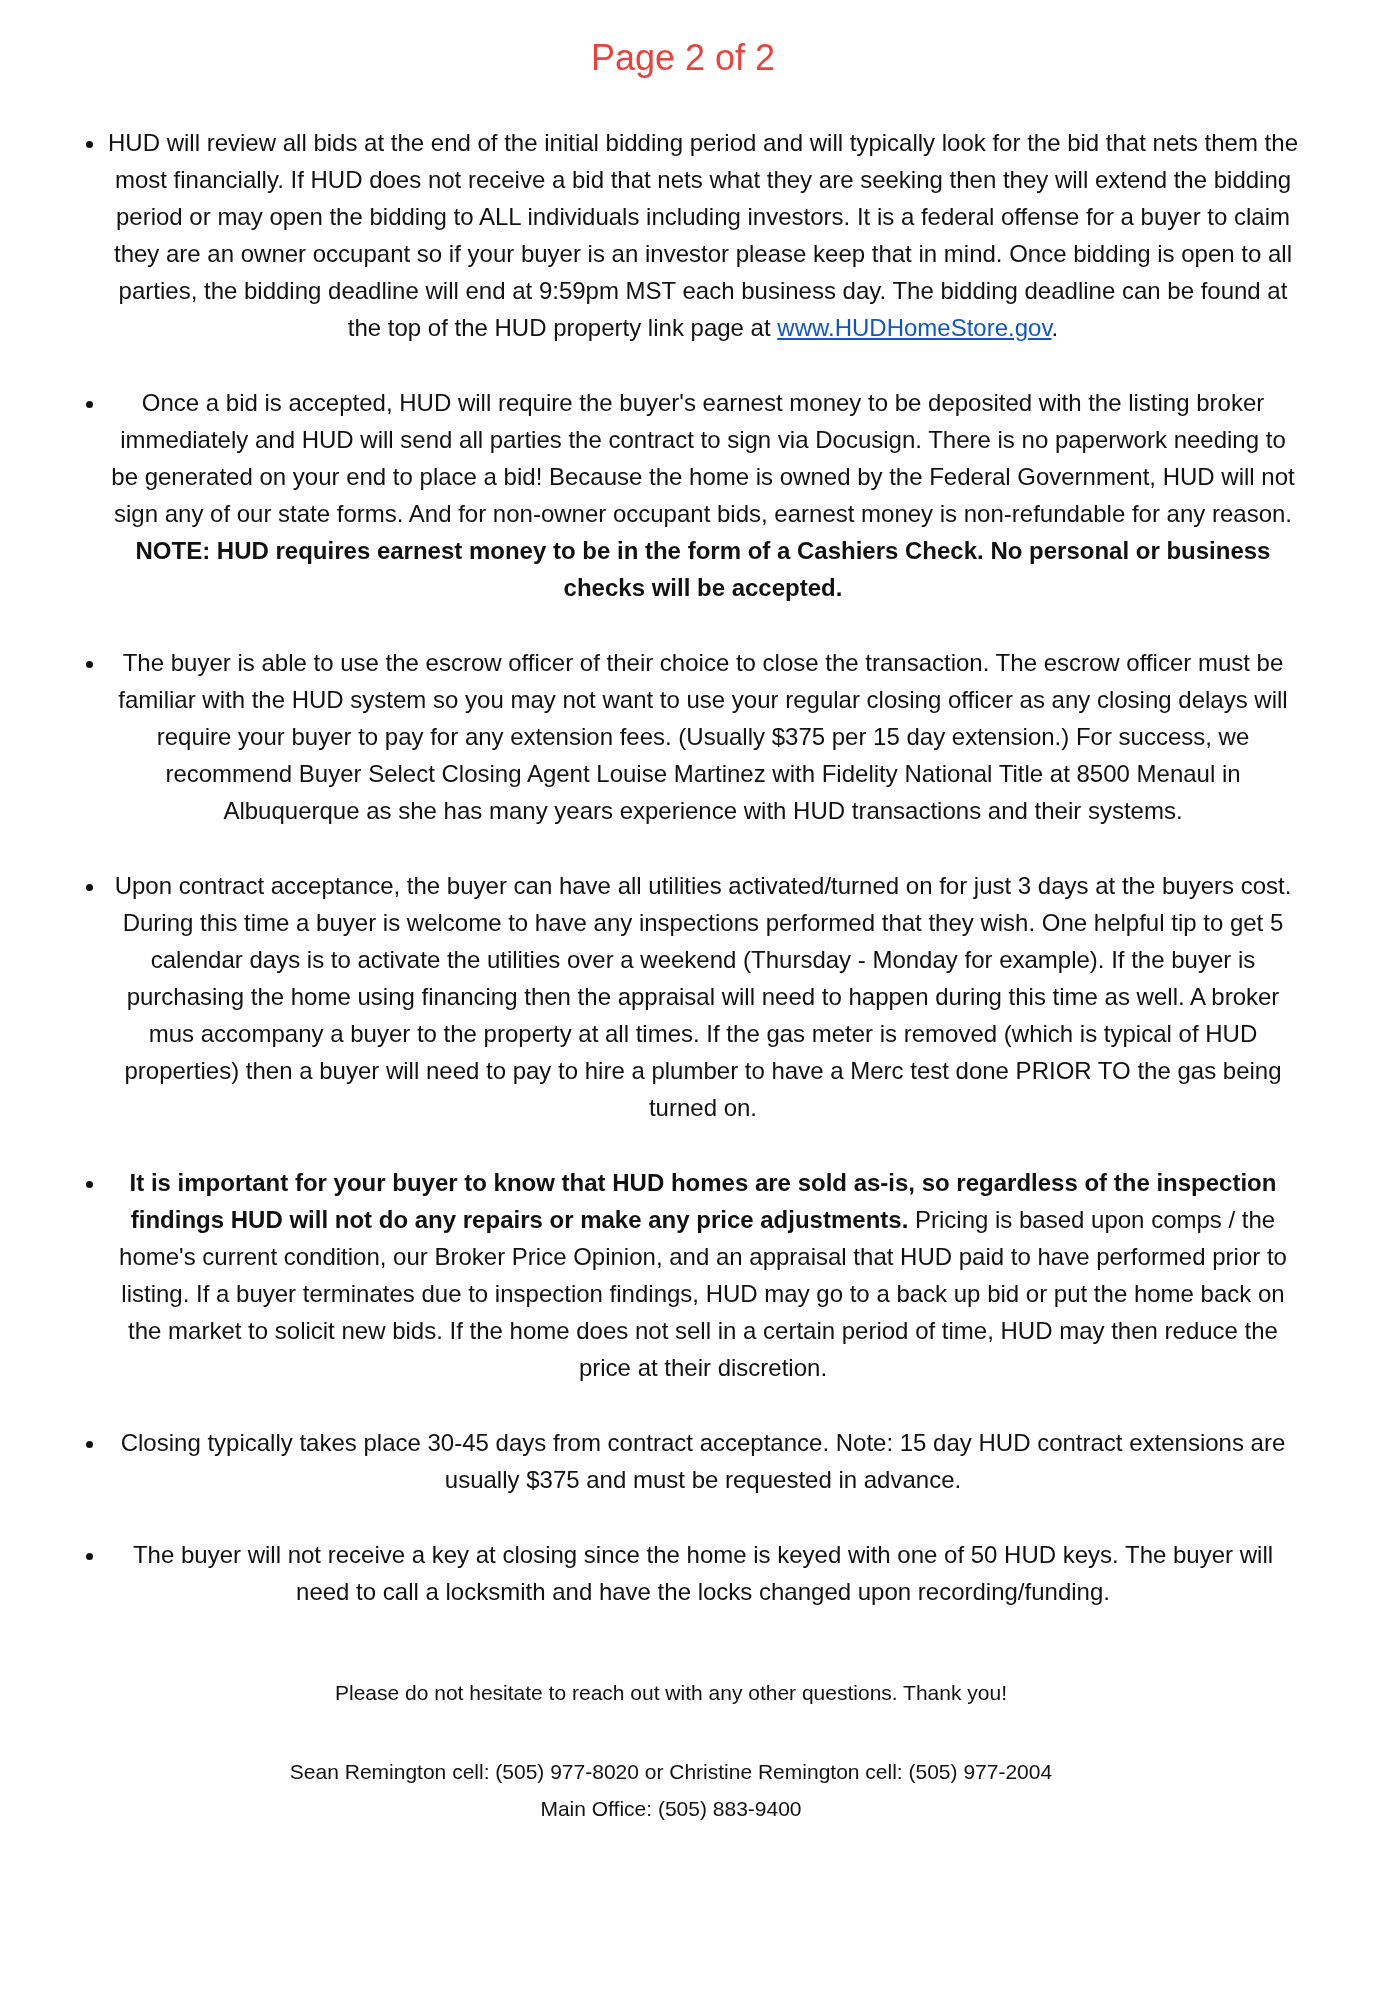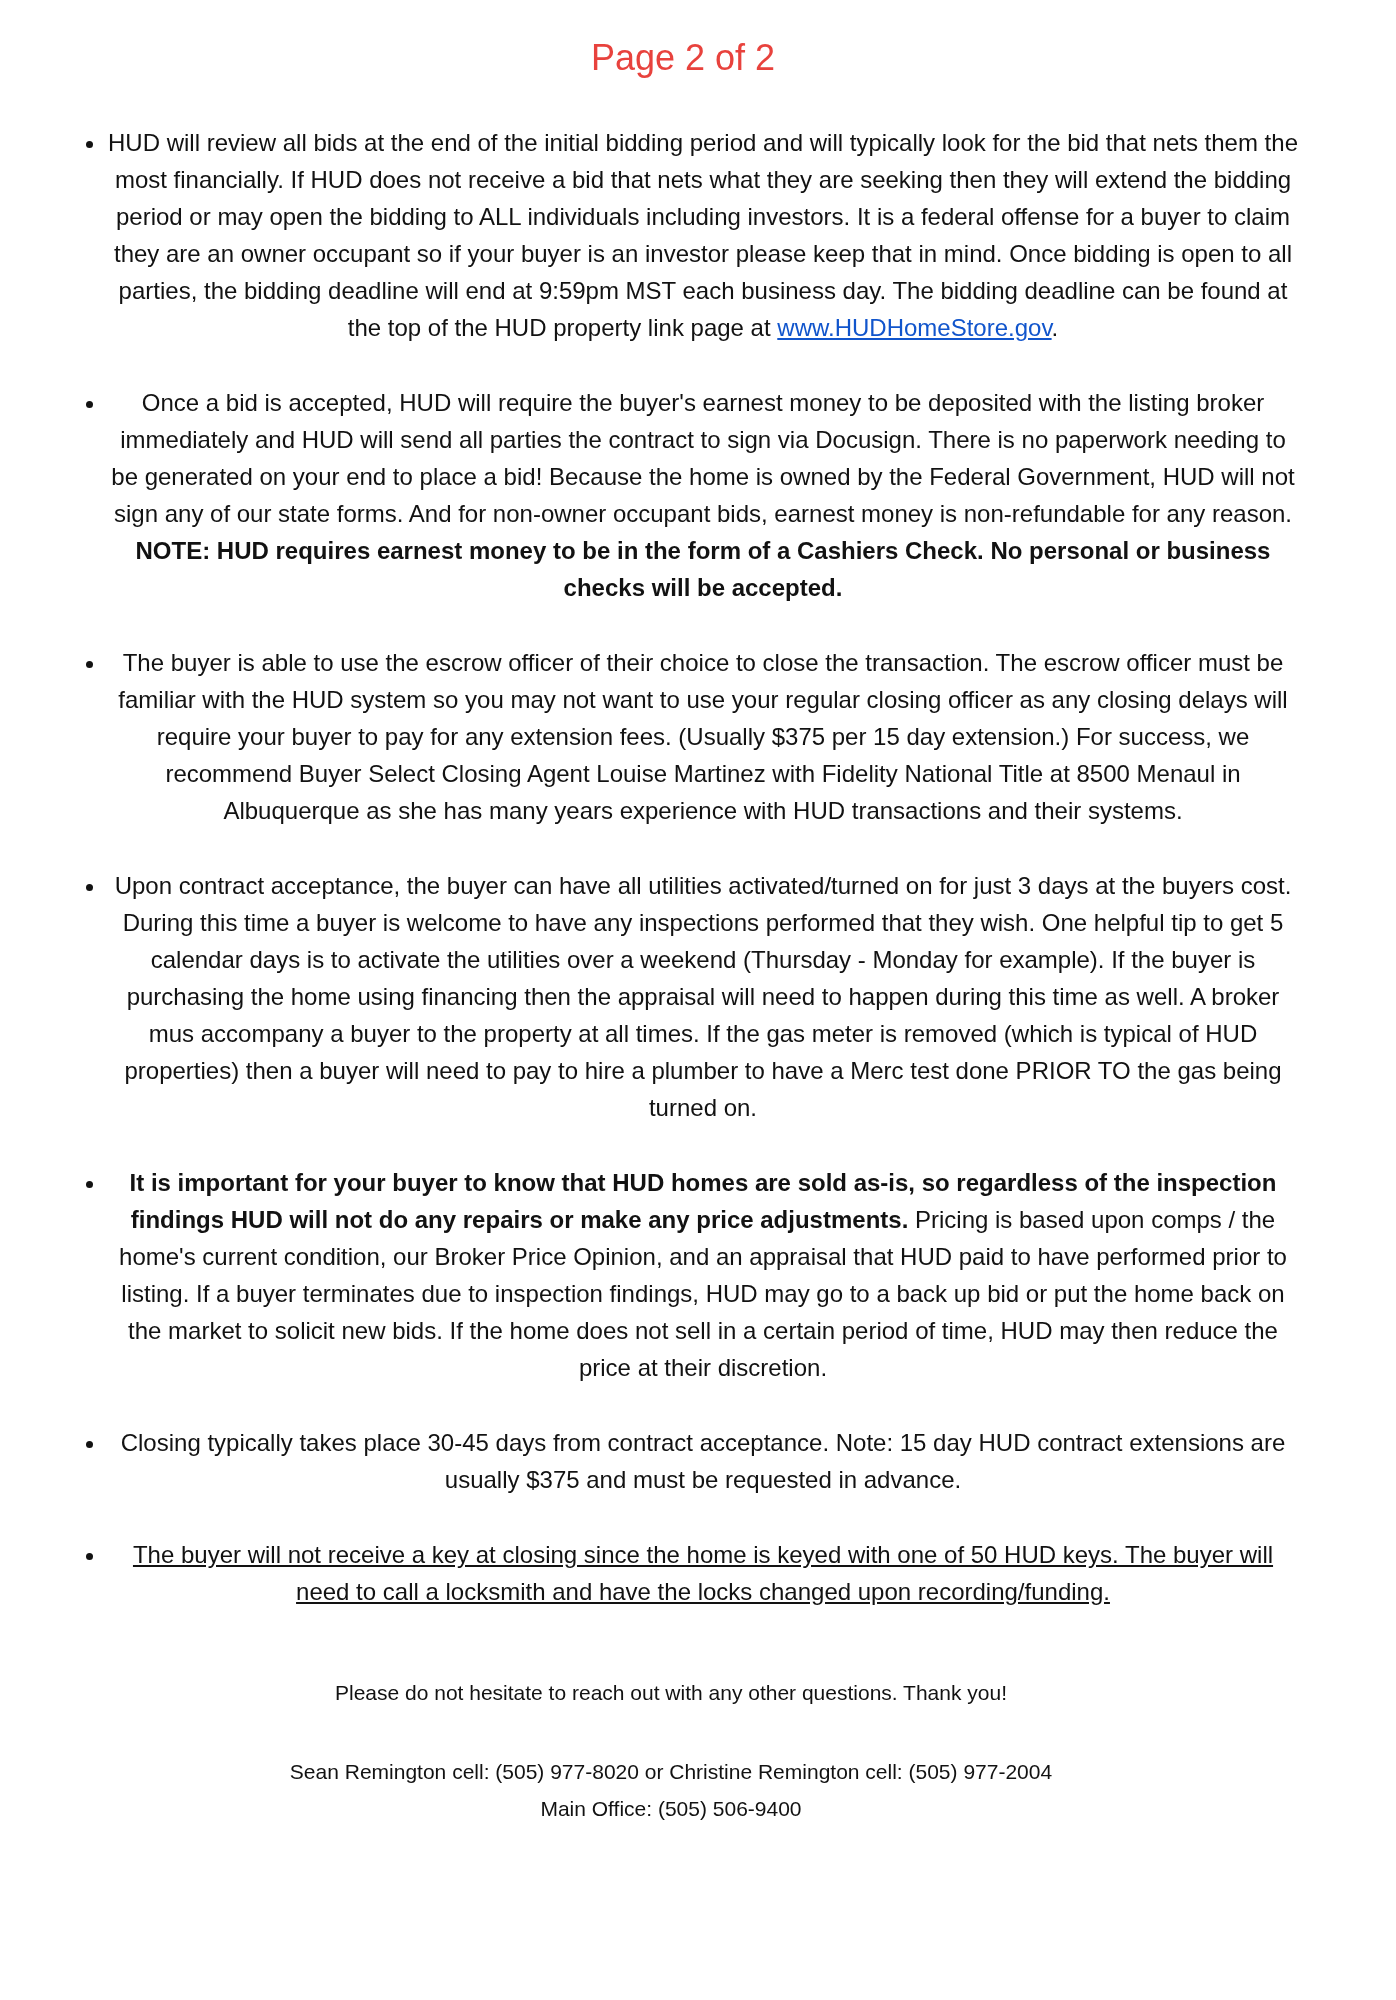--- a/index.html
+++ b/index.html
@@ -25,21 +25,21 @@
     padding-left: 4px;
     list-style: disc outside;
   }
   ul.bullets li {
     font-size: 24px;
     line-height: 37px;
     margin-bottom: 38px;
     padding-left: 0;
     text-align: center;
   }
-  ul.bullets li:last-child { margin-bottom: 14px; text-decoration: underline; }
+  ul.bullets li:last-child { margin-bottom: 14px; }
   .bold { font-weight: bold; }
   a.doc-link {
     color: #1155cc;
     text-decoration: underline;
     cursor: pointer;
   }
   .closing {
     margin-top: 64px;
     text-align: center;
     padding-right: 60px;
@@ -79,17 +79,17 @@
     </li>
     <li>
       <span class="para"><span>The buyer will not receive a key at closing since the home is keyed with one of 50 HUD keys. The buyer will need to call a locksmith and have the locks changed upon recording/funding.</span></span>
     </li>
   </ul>
 
   <div class="closing">
     <p>Please do not hesitate to reach out with any other questions. Thank you!</p>
     <div class="footer-block">
       <p>Sean Remington cell: (505) 977-8020 or Christine Remington cell: (505) 977-2004</p>
-      <p>Main Office: (505) 506-9400</p>
+      <p>Main Office: (505) 883-9400</p>
     </div>
   </div>
 
 </div>
 
 </body></html>

